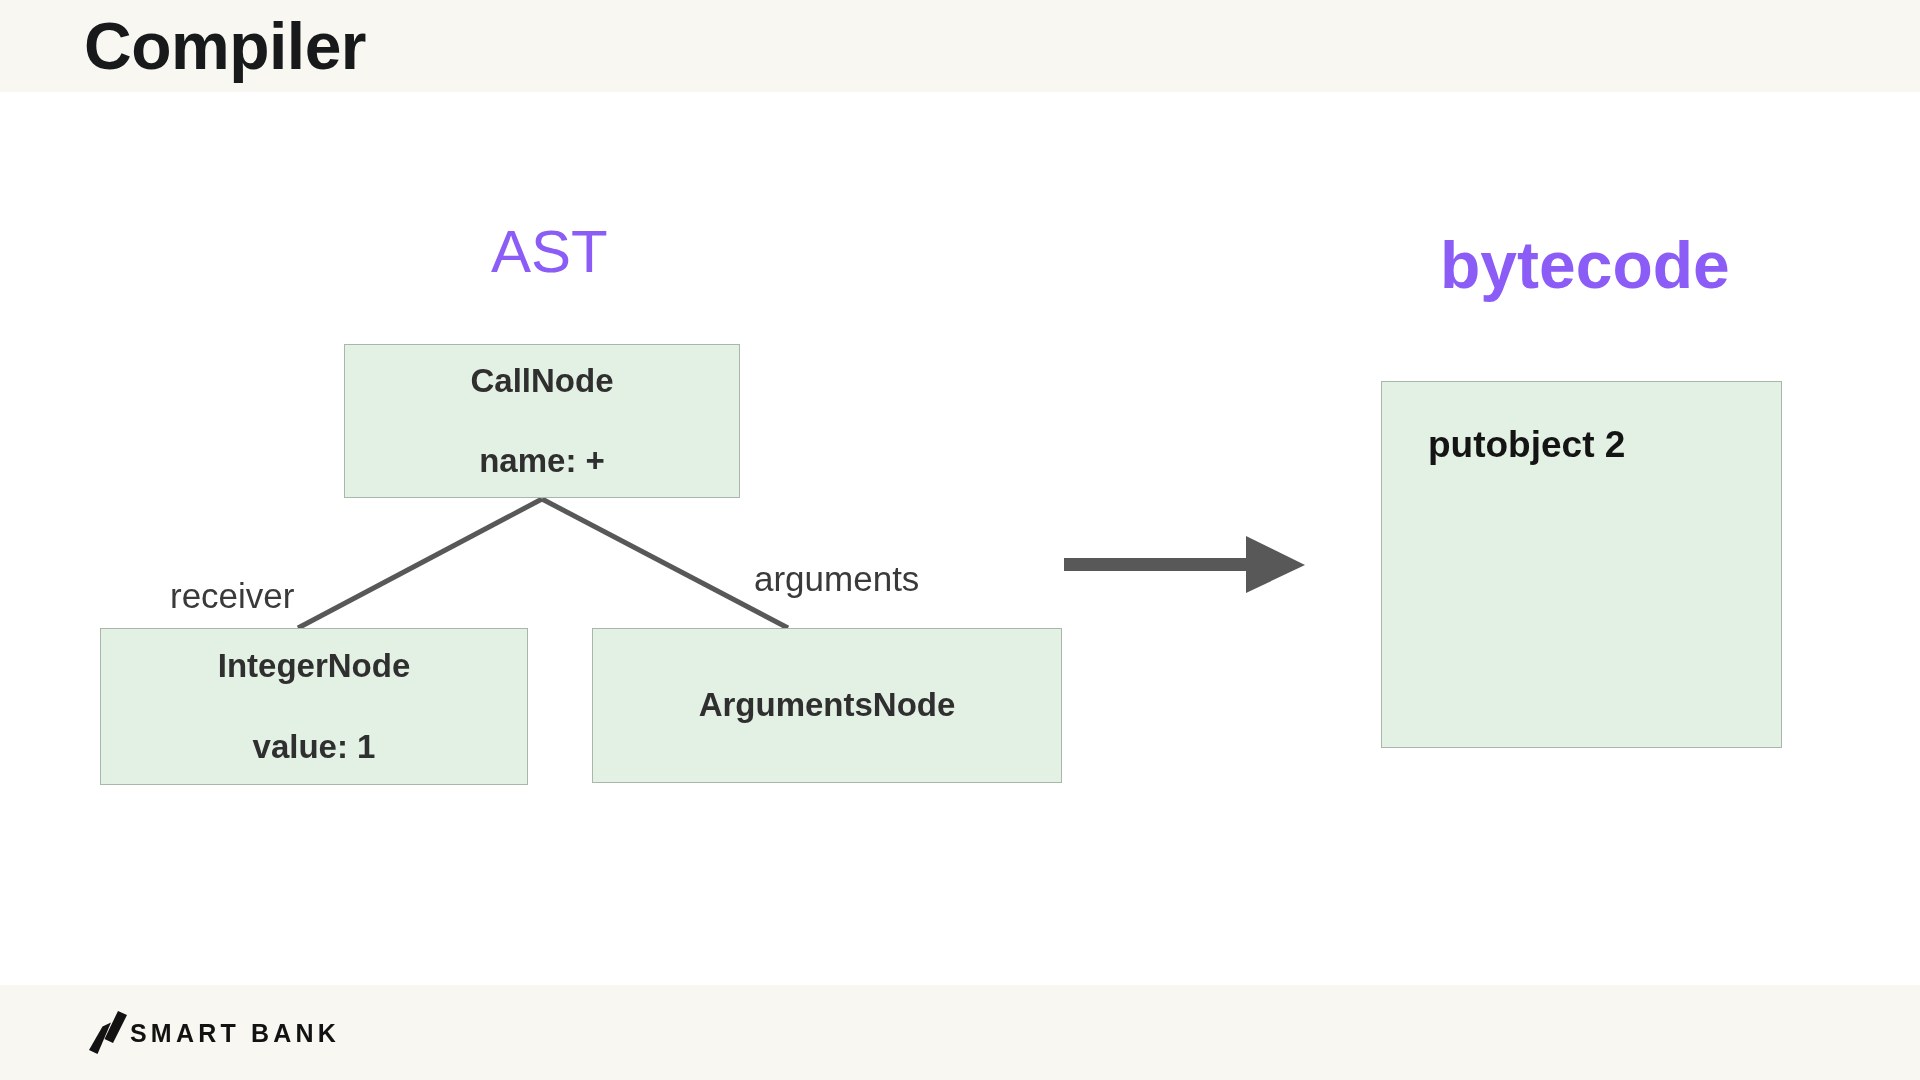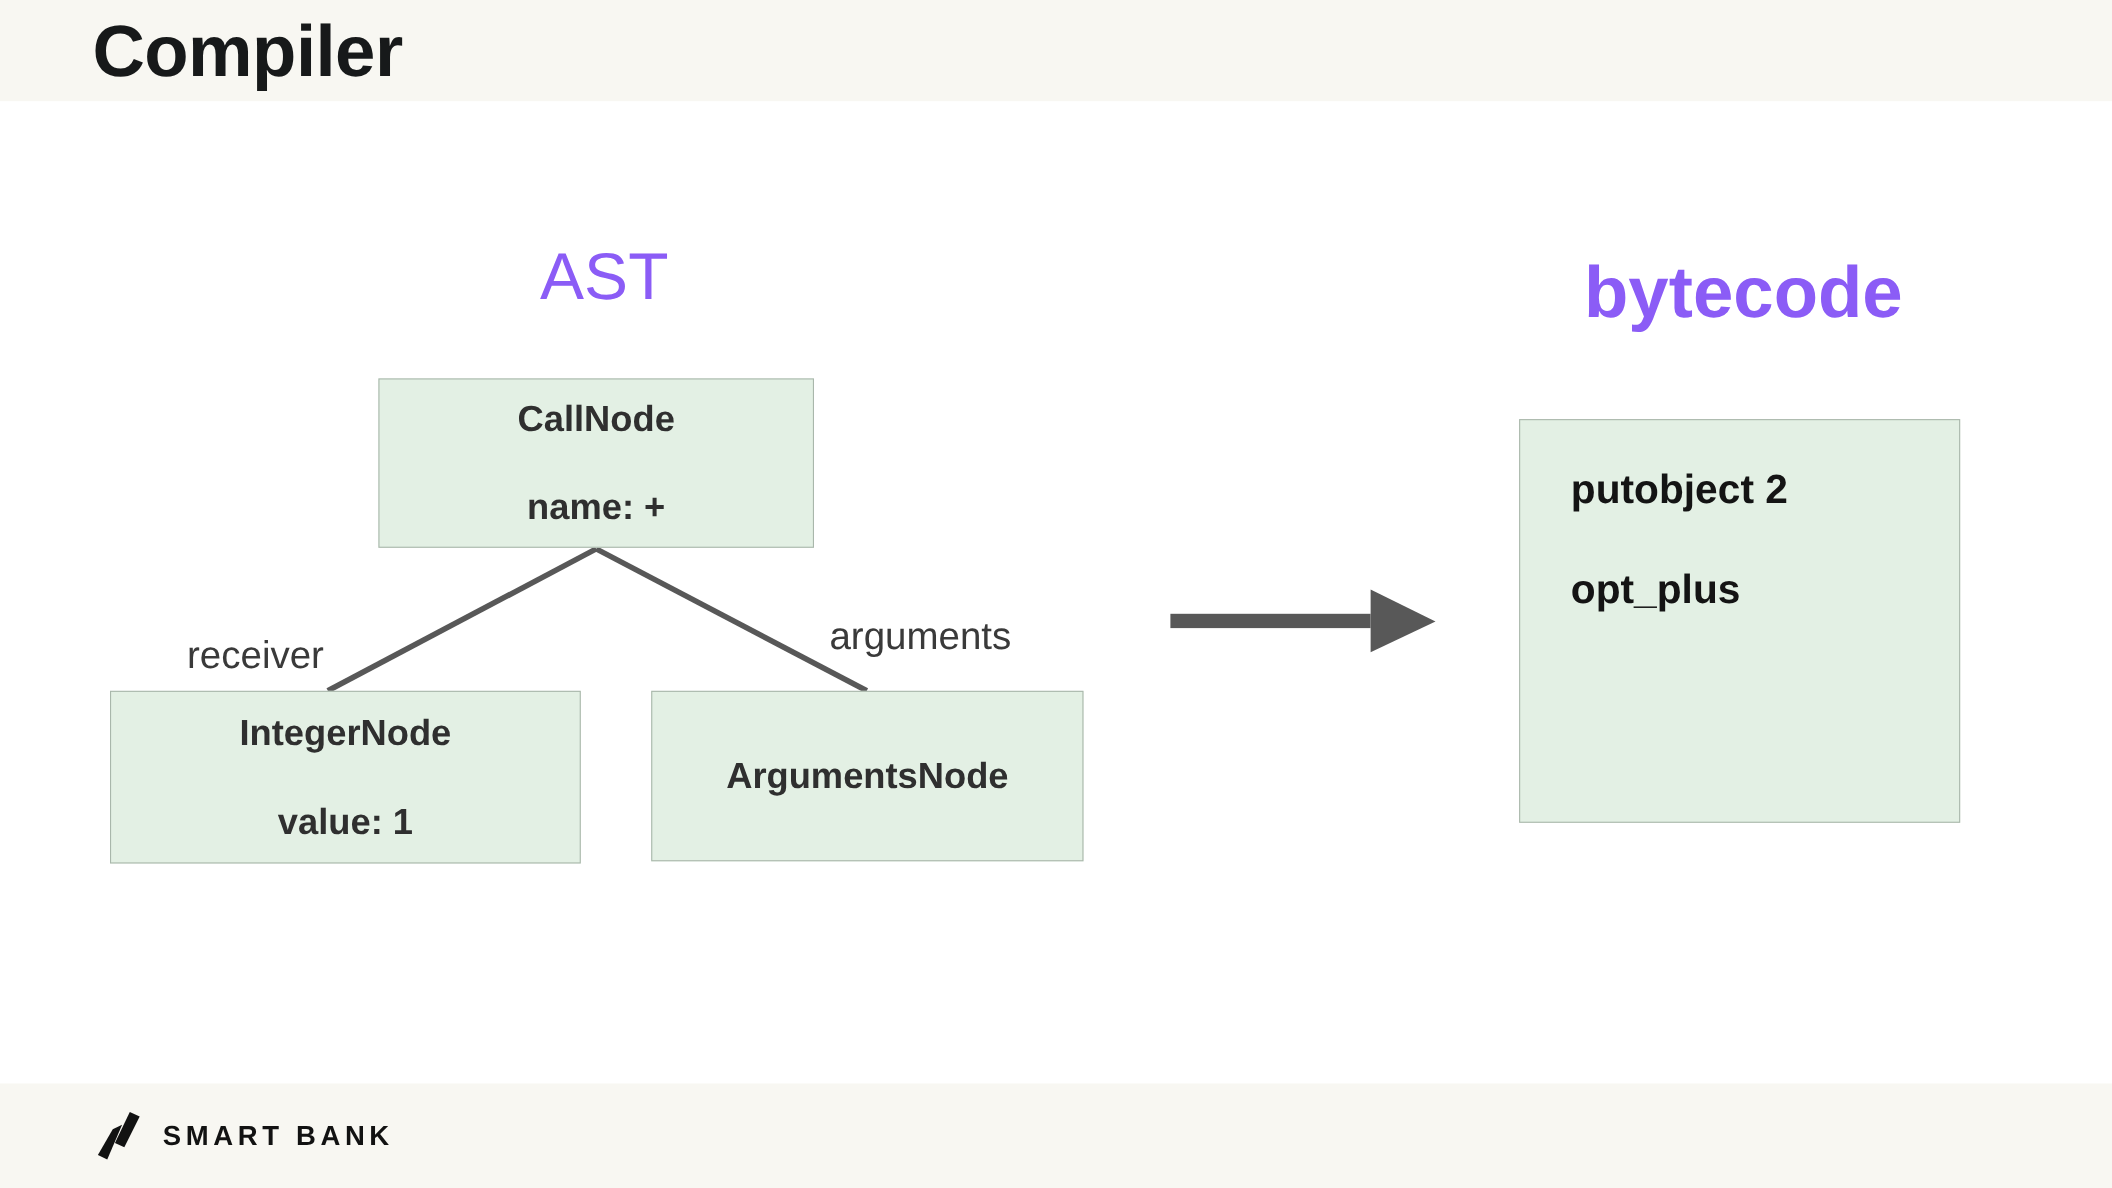--- a/index.html
+++ b/index.html
@@ -46,21 +46,21 @@
     width: 1920px;
     height: 95px;
     background: #f8f7f2;
   }
   .brand-logo {
     position: absolute;
     left: 88px;
     top: 1010px;
     display: flex;
     align-items: center;
-    gap: 18px;
+    gap: 0;
   }
   .brand-mark {
     width: 42px;
     height: 46px;
     display: block;
   }
   .brand-word {
     font-size: 25px;
     font-weight: 700;
     letter-spacing: 4.2px;
@@ -120,21 +120,21 @@
   #node-integer {
     left: 100px;
     top: 628px;
     width: 428px;
     height: 157px;
     font-size: 33px;
   }
   #node-arguments {
     left: 592px;
     top: 628px;
-    width: 393px;
+    width: 470px;
     height: 155px;
     font-size: 33px;
   }
 
   
   #bytecode-panel {
     position: absolute;
     left: 1381px;
     top: 381px;
     width: 401px;
@@ -208,21 +208,20 @@
 
 <div class="edge-label" id="label-arguments">arguments</div>
 
 <svg class="overlay-svg" viewBox="0 0 1920 1080" xmlns="http://www.w3.org/2000/svg">
   <rect x="1064" y="558" width="182" height="13" fill="#585858"></rect>
   <polygon points="1246,536 1246,593 1305,565" fill="#585858"></polygon>
 </svg>
 
 <div id="bytecode-panel">
   <div class="bytecode-line">putobject 2</div>
-  <div class="bytecode-line">opt_plus</div>
 </div>
 
 <div class="footer-band"></div>
 <div class="brand-logo">
   <svg class="brand-mark" viewBox="0 0 42 46" xmlns="http://www.w3.org/2000/svg">
     <polygon points="14.5,16.5 23.0,12.5 9.5,44.0 1.0,40.0" fill="#121212"></polygon>
     <polygon points="30.0,1.0 39.0,5.0 25.0,33.0 16.5,29.0" fill="#121212"></polygon>
   </svg>
   <span class="brand-word">SMART BANK</span>
 </div>

